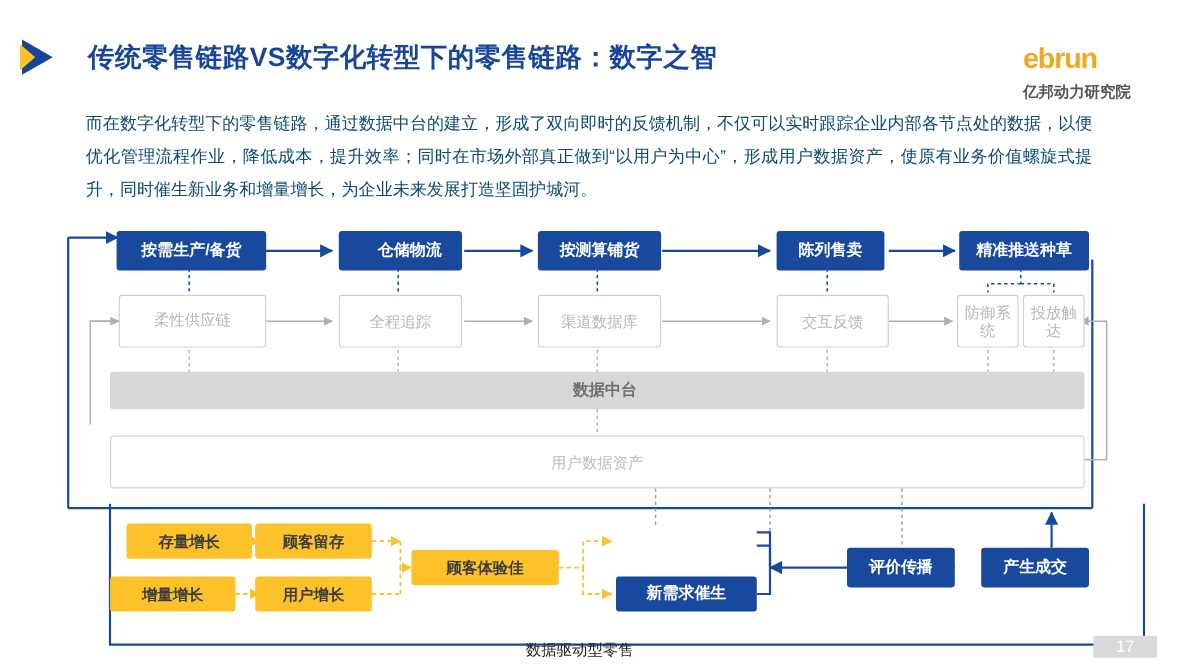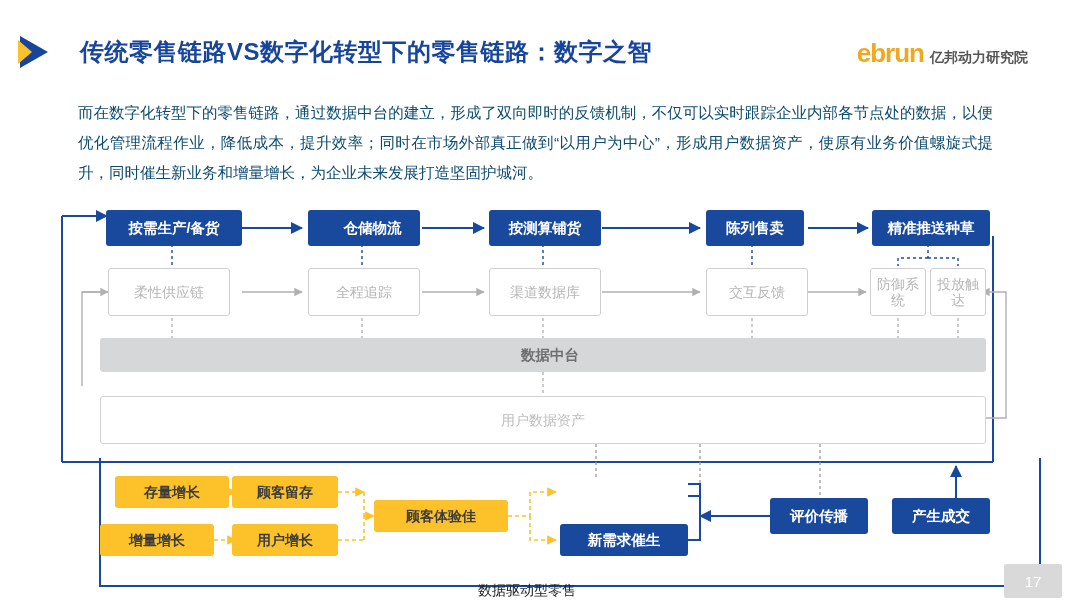--- a/index.html
+++ b/index.html
@@ -39,20 +39,21 @@
     letter-spacing: 0.5px;
     white-space: nowrap;
   }
   .logo {
     position: absolute;
     right: 52px;
     top: 38px;
     display: flex;
     align-items: baseline;
     gap: 6px;
+    flex-direction: column;
   }
   .logo-main {
     font-size: 26px;
     font-weight: bold;
     color: #f0a81e;
     letter-spacing: -1px;
   }
   .logo-sub {
     font-size: 14px;
     font-weight: bold;
@@ -131,24 +132,24 @@
   }
 
   .caption {
     position: absolute;
     font-size: 14px;
     color: #222;
   }
 
   .page-number {
     position: absolute;
-    right: 18px;
+    right: 28px;
     bottom: 10px;
     width: 58px;
-    height: 34px;
+    height: 20px;
     background: #d9d9d9;
     color: #ffffff;
     font-size: 15px;
     font-weight: normal;
     display: flex;
     align-items: center;
     justify-content: center;
     border-radius: 2px;
   }
 </style>
@@ -256,21 +257,21 @@
     <div class="node blue" style="left:489px; top:14px; width:112px; height:36px;">
       <span>按测算铺货</span>
     </div>
     <div class="node blue" style="left:706px; top:14px; width:98px; height:36px;">
       <span>陈列售卖</span>
     </div>
     <div class="node blue" style="left:872px; top:14px; width:118px; height:36px;">
       <span>精准推送种草</span>
     </div>
 
-    <div class="node grey" style="left:108px; top:72px; width:122px; height:48px;">
+    <div class="node grey" style="left:108px; top:72px; width:134px; height:48px;font-family:Liberation Mono, monospace;">
       <span>柔性供应链</span>
     </div>
     <div class="node grey" style="left:308px; top:72px; width:112px; height:48px;">
       <span>全程追踪</span>
     </div>
     <div class="node grey" style="left:489px; top:72px; width:112px; height:48px;">
       <span>渠道数据库</span>
     </div>
     <div class="node grey" style="left:706px; top:72px; width:102px; height:48px;">
       <span>交互反馈</span>

